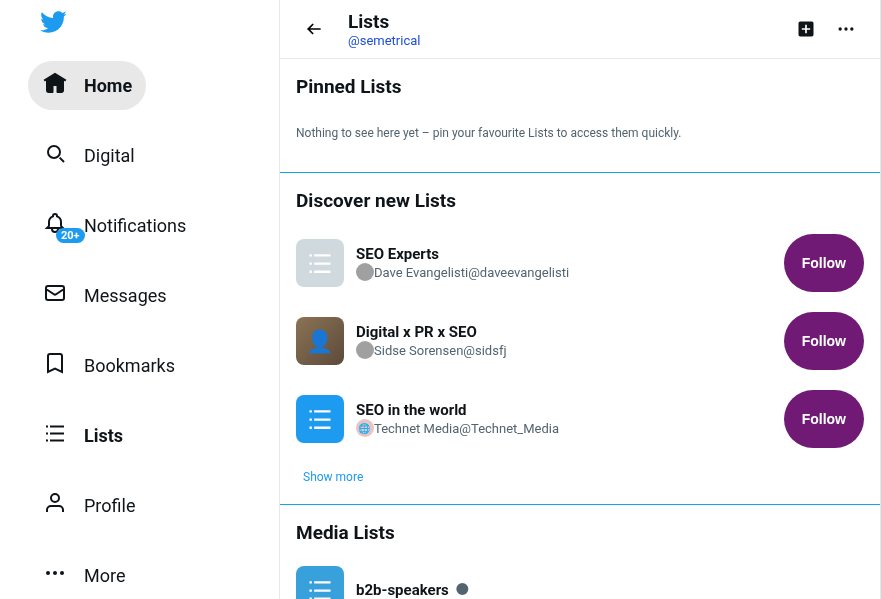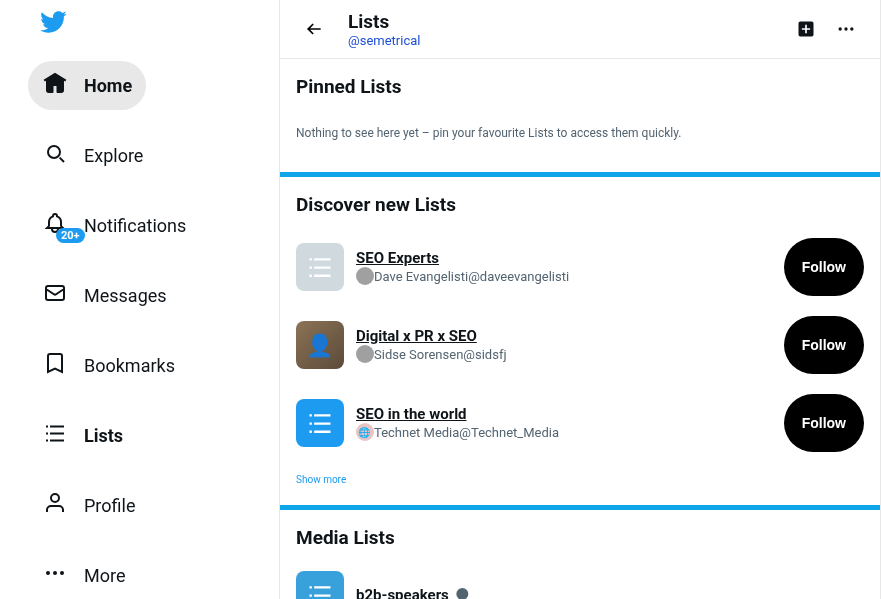--- a/index.html
+++ b/index.html
@@ -152,21 +152,21 @@
       align-items: center;
       justify-content: center;
       cursor: pointer;
       font-size: 18px;
       color: #0f1419;
     }
 
     
     .section {
       padding: 16px;
-      border-bottom: 5px solid #0ea5e9;
+      border-bottom: 1px solid #0ea5e9;
     }
 
     .section-title {
       font-size: 19px;
       font-weight: 700;
       color: #0f1419;
       margin-bottom: 12px;
     }
 
     .empty-state {
@@ -214,56 +214,56 @@
     }
 
     .list-info {
       flex: 1;
     }
 
     .list-name {
       font-size: 15px;
       font-weight: 700;
       color: #0f1419;
-      text-decoration: underline;
     }
 
     .list-meta {
       display: flex;
       align-items: center;
       font-size: 13px;
       color: #536471;
     }
 
     .list-meta-avatar {
       width: 18px;
       height: 18px;
       border-radius: 50%;
       overflow: hidden;
       flex-shrink: 0;
     }
 
     .follow-btn {
-      background: #000000;
+      background: #701a75;
       color: white;
       border: none;
       border-radius: 9999px;
       padding: 21px 18px;
       font-size: 14px;
       font-weight: 700;
       cursor: pointer;
       white-space: nowrap;
     }
 
     .show-more {
       color: #1d9bf0;
-      font-size: 10px;
+      font-size: 12px;
       cursor: pointer;
       padding: 12px 0 4px;
       display: block;
+      margin-left: 7px;
     }
 
     .your-lists-section {
       padding: 16px;
     }
   </style>
 </head>
 <body>
 
 <nav class="sidebar">
@@ -281,21 +281,21 @@
     </span>
     <span class="nav-label">Home</span>
   </div>
 
   <div class="nav-item">
     <span class="nav-icon">
       <svg viewBox="0 0 24 24" width="24" height="24" fill="none" stroke="currentColor" stroke-width="2">
         <path d="M21 21l-4.35-4.35M17 11A6 6 0 105 11a6 6 0 0012 0z"></path>
       </svg>
     </span>
-    <span class="nav-label">Explore</span>
+    <span class="nav-label">Digital</span>
   </div>
 
   <div class="nav-item" style="position:relative;">
     <span class="nav-icon">
       <svg viewBox="0 0 24 24" width="24" height="24" fill="none" stroke="currentColor" stroke-width="2">
         <path d="M15 17h5l-1.405-1.405A2.032 2.032 0 0118 14.158V11a6.002 6.002 0 00-4-5.659V5a2 2 0 10-4 0v.341C7.67 6.165 6 8.388 6 11v3.159c0 .538-.214 1.055-.595 1.436L4 17h5m6 0v1a3 3 0 11-6 0v-1m6 0H9"></path>
       </svg>
     </span>
     <span class="notification-badge">20+</span>
     <span class="nav-label">Notifications</span>

